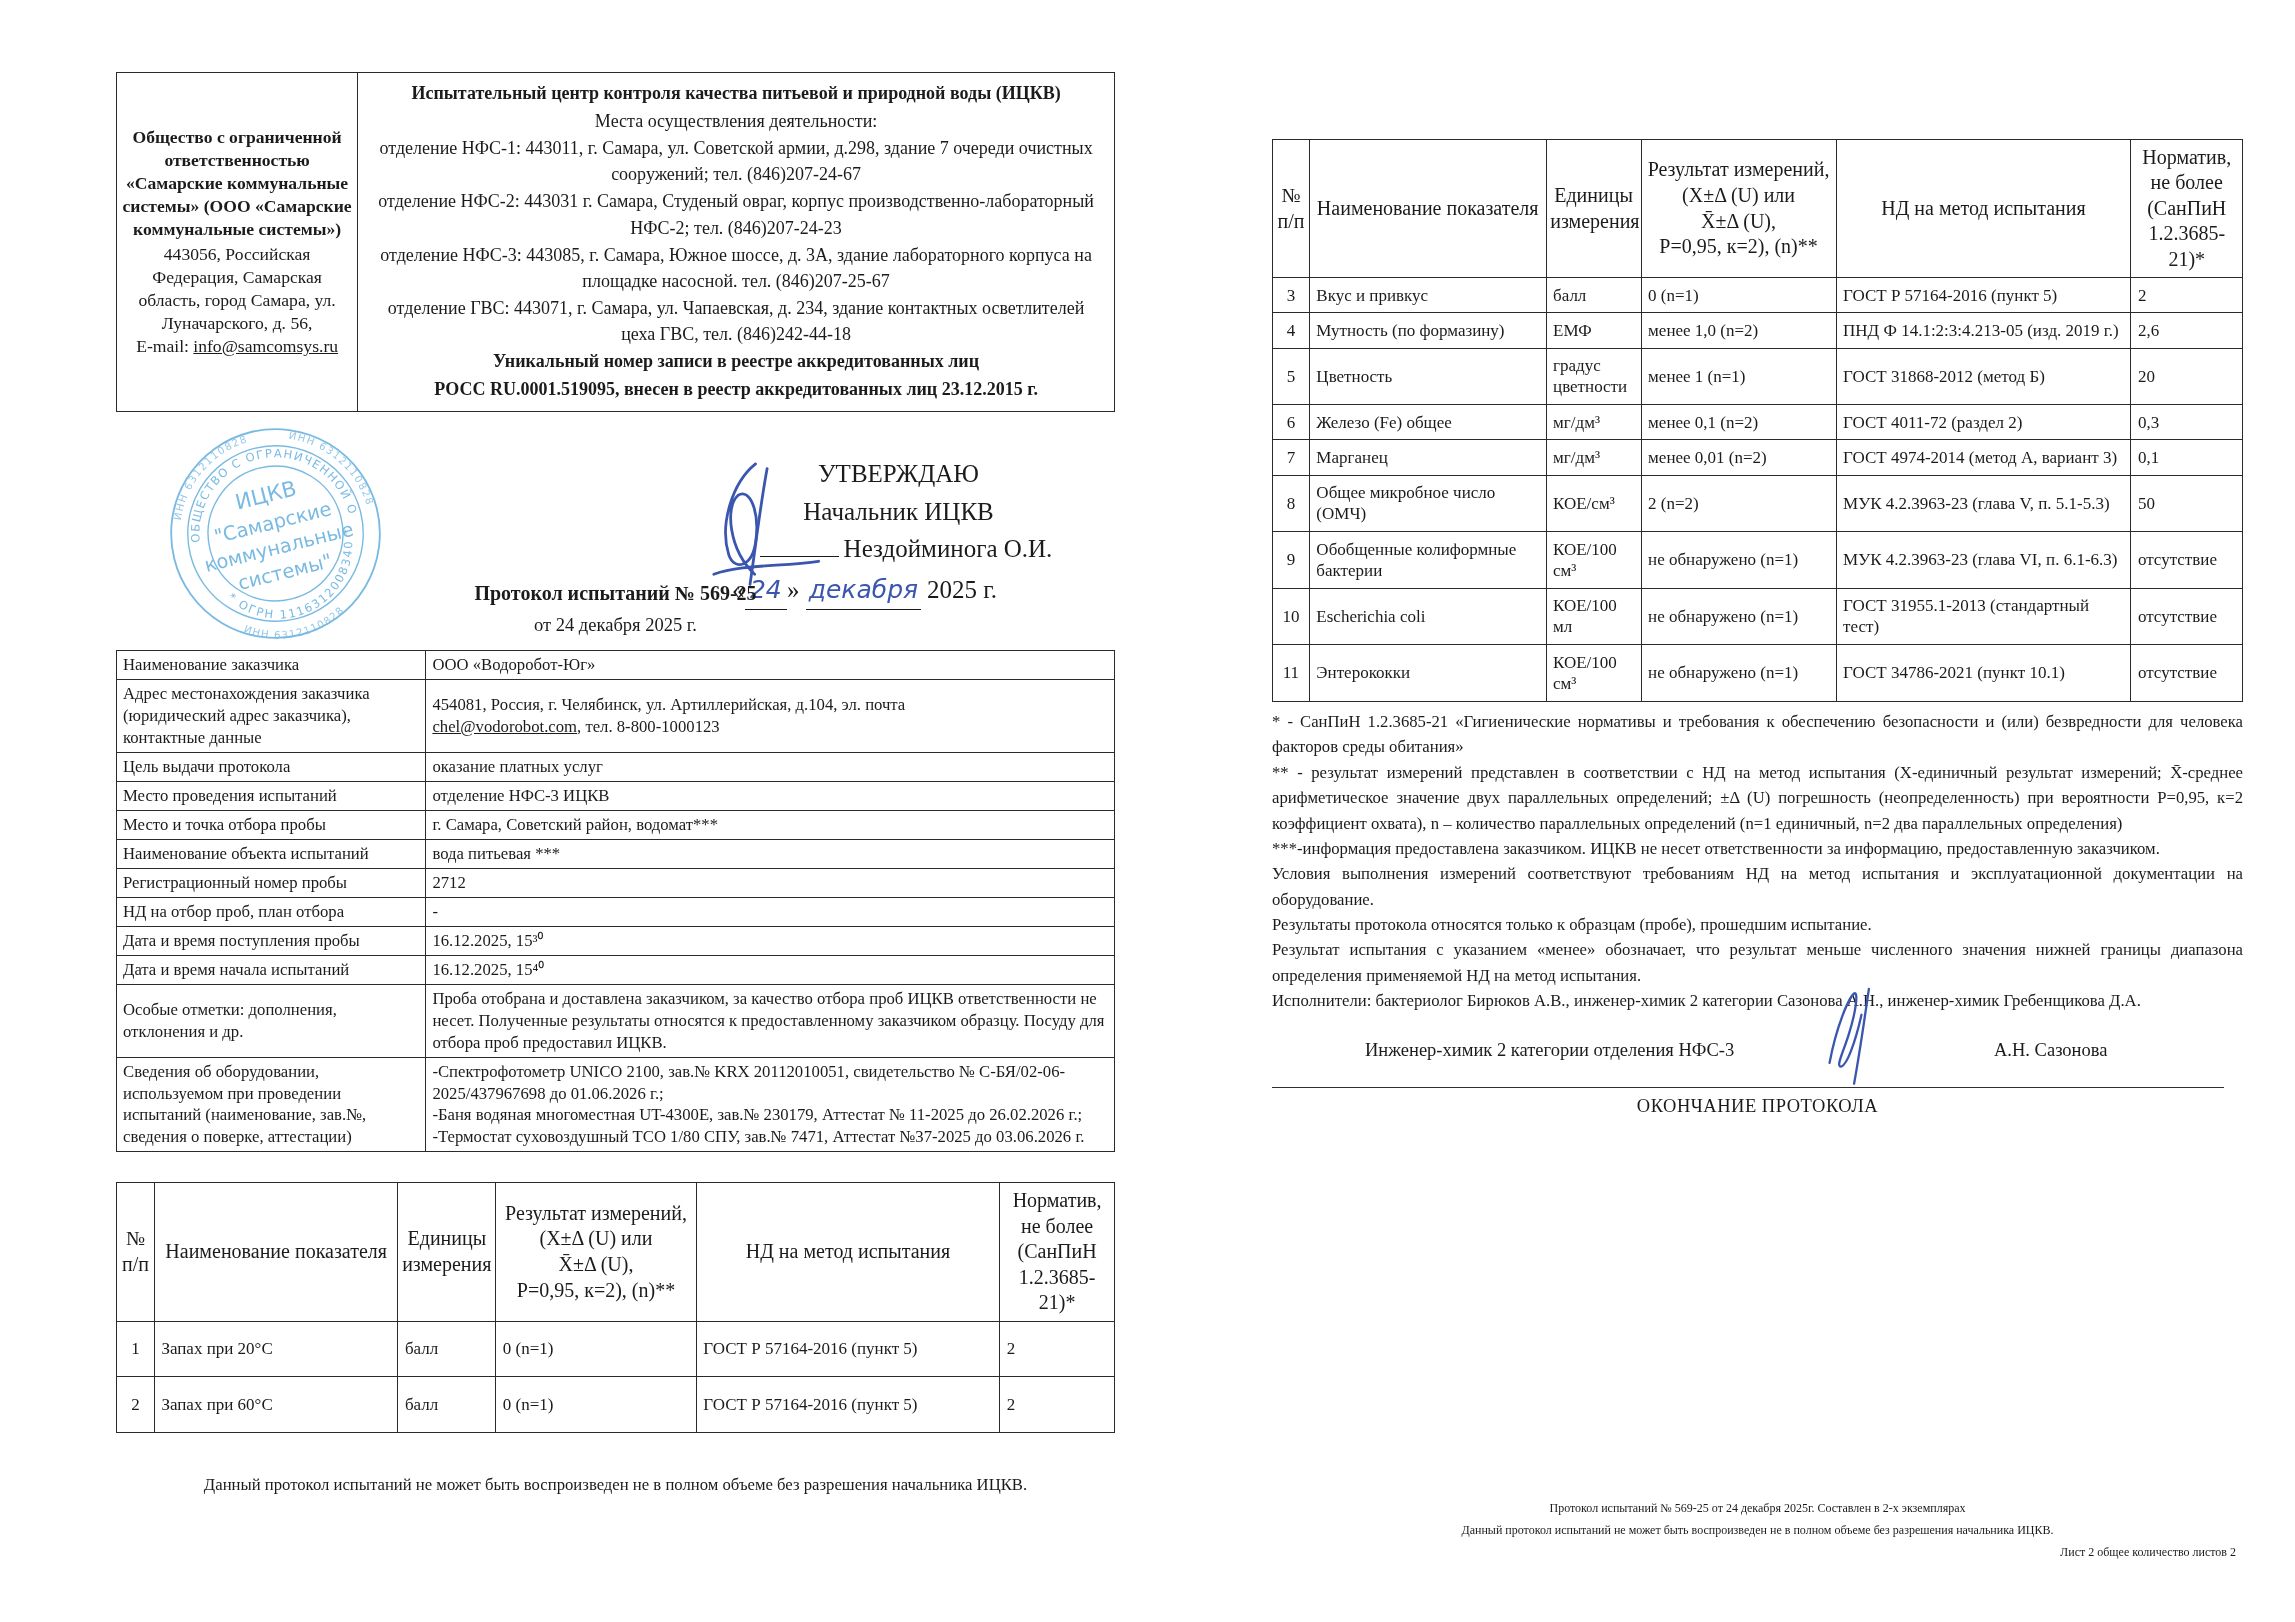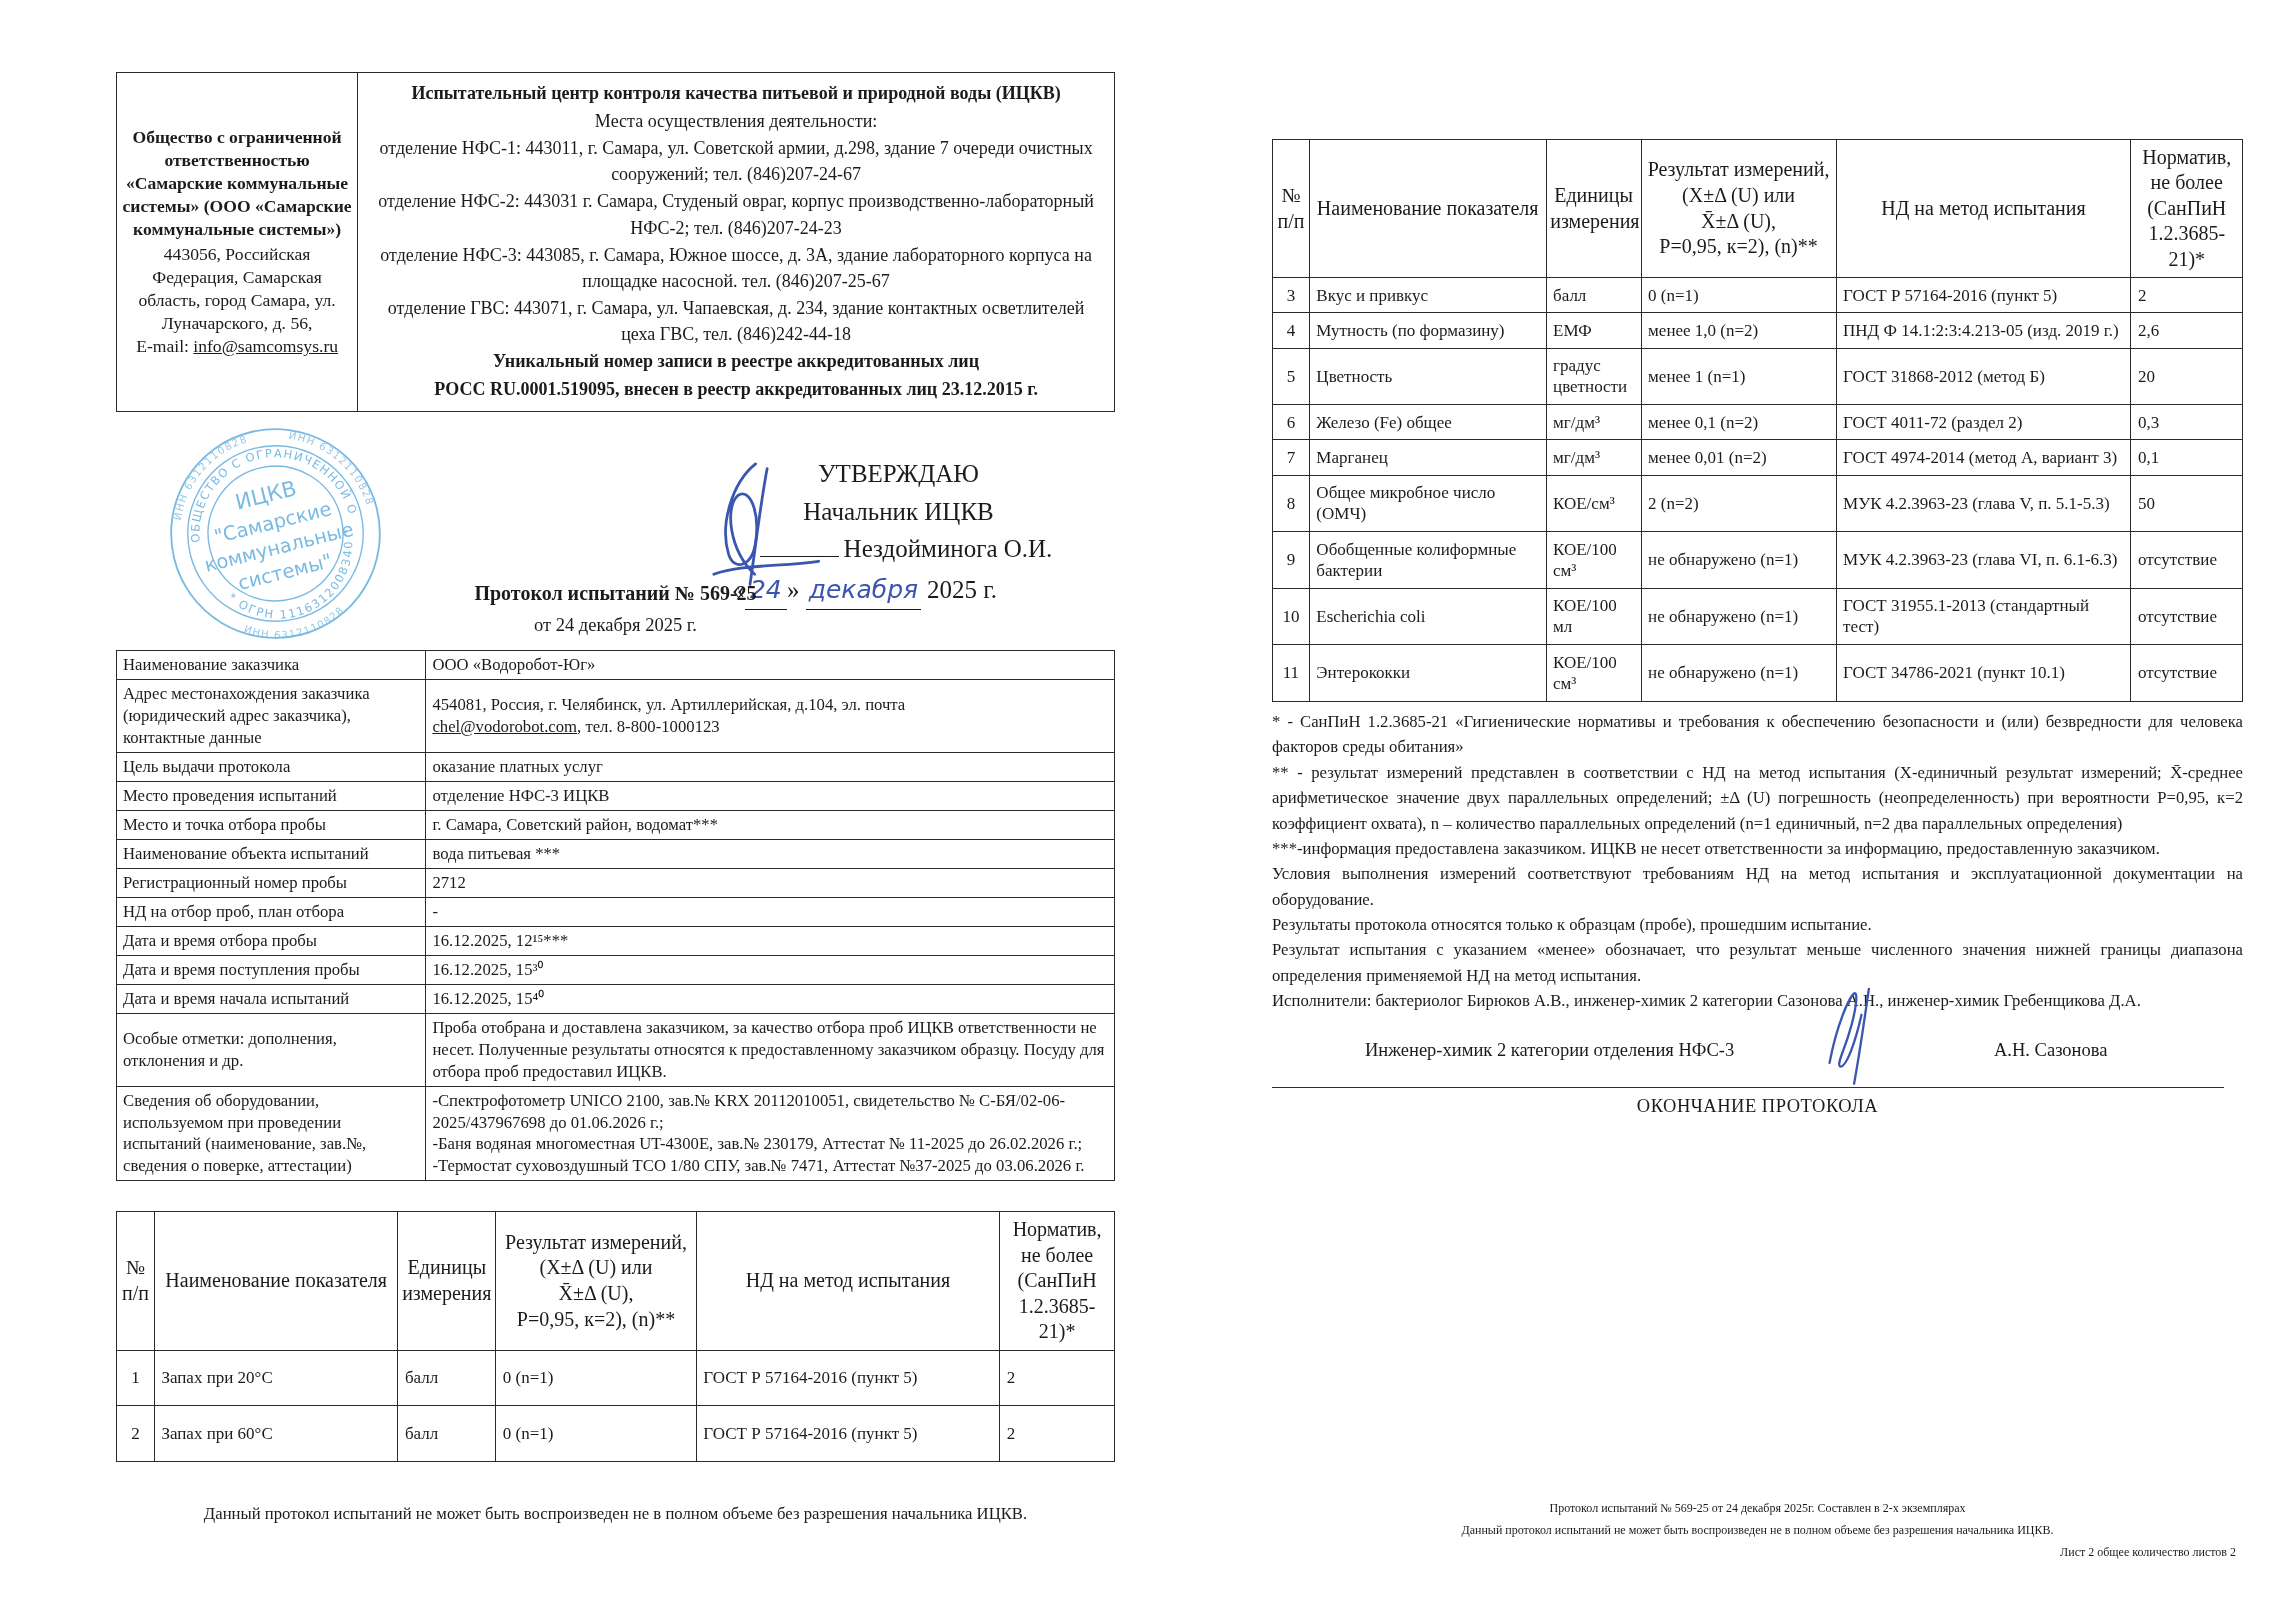--- a/index.html
+++ b/index.html
@@ -199,24 +199,20 @@
           <td class="lbl">Регистрационный номер пробы</td>
           <td class="val">2712</td>
         </tr>
 
 
         <tr>
           <td class="lbl">НД на отбор проб, план отбора</td>
           <td class="val">-</td>
         </tr>
 
-        <tr>
-          <td class="lbl">Дата и время отбора пробы</td>
-          <td class="val">16.12.2025, 12¹⁵***</td>
-        </tr>
 
         <tr>
           <td class="lbl">Дата и время поступления пробы</td>
           <td class="val">16.12.2025, 15³⁰</td>
         </tr>
 
         <tr>
           <td class="lbl">Дата и время начала испытаний</td>
           <td class="val">16.12.2025, 15⁴⁰</td>
         </tr>

